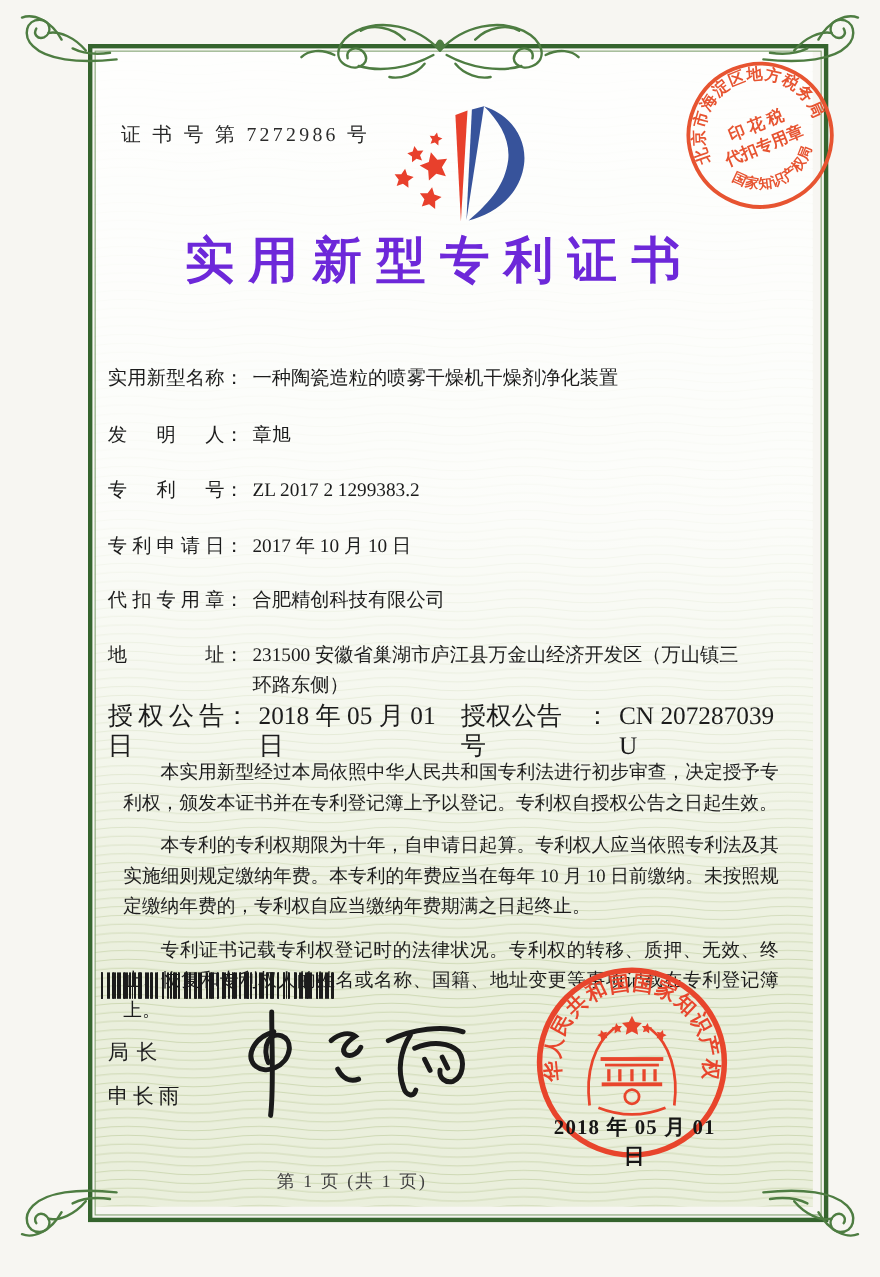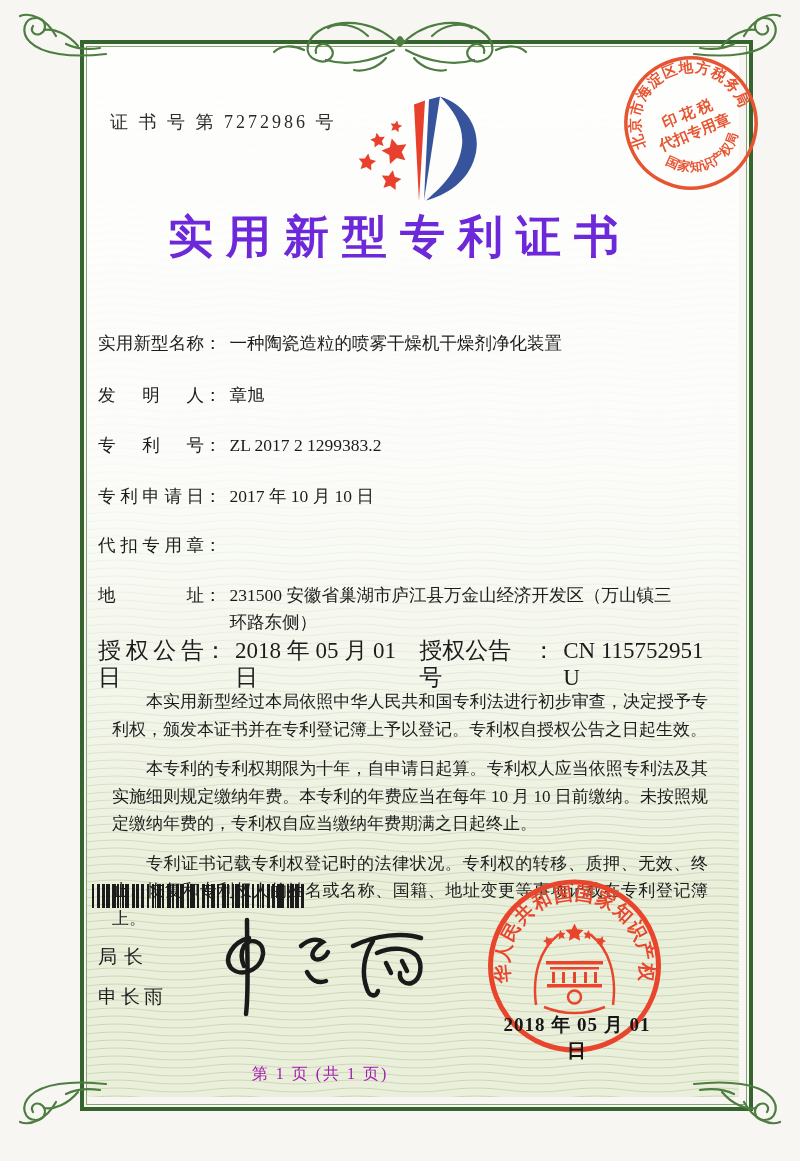--- a/index.html
+++ b/index.html
@@ -60,21 +60,21 @@
   .signature{position:absolute;left:205px;top:910px;width:235px;height:115px;}
   .stamp-bottom{position:absolute;left:482px;top:873px;width:185px;height:185px;}
   .stamp-date{
     position:absolute;left:492px;top:1012px;width:170px;text-align:center;
     font-size:19px;letter-spacing:1px;color:#161616;font-weight:bold;
   }
   .stamp-top{position:absolute;left:616px;top:48px;width:150px;height:150px;
     transform:rotate(-22deg);}
   .footer{
     position:absolute;left:0;top:1064px;width:640px;text-align:center;
-    font-size:16px;letter-spacing:2px;color:#a21caf;
+    font-size:16px;letter-spacing:2px;color:#404040;
   }
   .ornament-top{position:absolute;left:268px;top:10px;width:264px;height:64px;}
   .corner{position:absolute;width:96px;height:56px;}
   .corner.tl{left:12px;top:4px;}
   .corner.tr{left:692px;top:4px;transform:scaleX(-1);}
   .corner.bl{left:12px;top:1078px;transform:scaleY(-1);}
   .corner.br{left:692px;top:1078px;transform:scale(-1,-1);}
   svg{display:block;}
 </style>
 </head>
@@ -181,38 +181,39 @@
     <span class="fvalue">ZL 2017 2 1299383.2</span>
   </div>
   <div class="field-row" style="top:483px">
     <span class="flabel">专利申请日</span>
       <span class="fcolon">：</span>
     <span class="fvalue">2017 年 10 月 10 日</span>
   </div>
   <div class="field-row" style="top:532px">
     <span class="flabel">代扣专用章</span>
       <span class="fcolon">：</span>
+    <span class="fvalue">合肥精创科技有限公司</span>
   </div>
   <div class="field-row" style="top:582px">
     <span class="flabel">地址</span>
       <span class="fcolon">：</span>
     <span class="fvalue" style="max-width:450px">231500 安徽省巢湖市庐江县万金山经济开发区（万山镇三环路东侧）</span>
   </div>
 </div>
 
 <div class="grant-row">
   <span class="grant-pair">
     <span class="flabel">授权公告日</span>
       <span class="fcolon">：</span>
     <span>2018 年 05 月 01 日</span>
   </span>
   <span class="grant-pair">
     <span>授权公告号</span>
       <span class="fcolon">：</span>
-    <span>CN 115752951 U</span>
+    <span>CN 207287039 U</span>
   </span>
 </div>
 
 <div class="paras">
   <p>本实用新型经过本局依照中华人民共和国专利法进行初步审查，决定授予专利权，颁发本证书并在专利登记簿上予以登记。专利权自授权公告之日起生效。</p>
   <p>本专利的专利权期限为十年，自申请日起算。专利权人应当依照专利法及其实施细则规定缴纳年费。本专利的年费应当在每年 10 月 10 日前缴纳。未按照规定缴纳年费的，专利权自应当缴纳年费期满之日起终止。</p>
   <p>专利证书记载专利权登记时的法律状况。专利权的转移、质押、无效、终止、恢复和专利权人的姓名或名称、国籍、地址变更等事项记载在专利登记簿上。</p>
 </div>
 
 <div class="barcode"></div>

